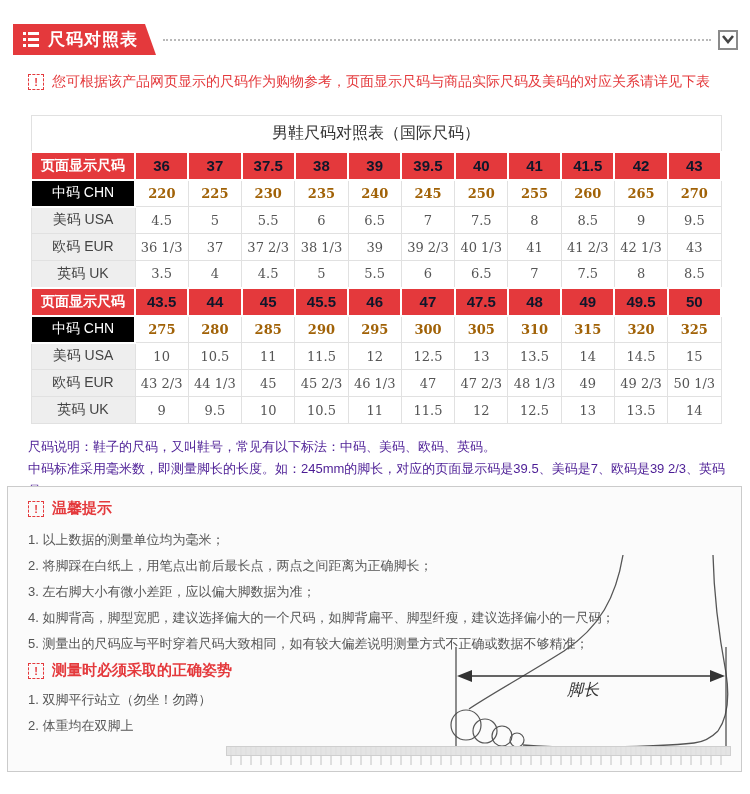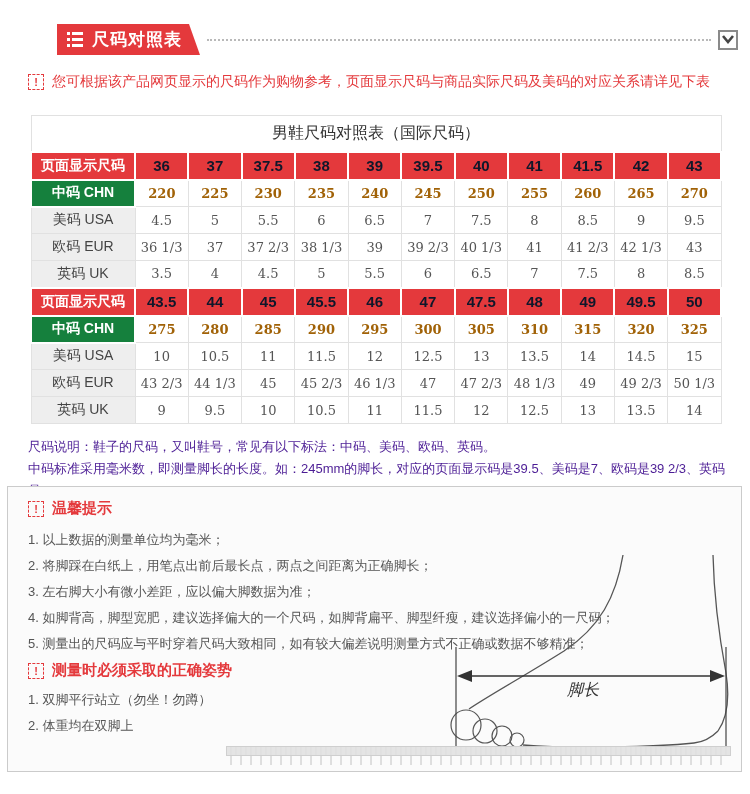--- a/index.html
+++ b/index.html
@@ -8,21 +8,20 @@
     position:relative; width:750px; height:794px; background:#fff;
     font-family:"Liberation Sans","DejaVu Sans",sans-serif; color:#555;
     overflow:hidden;
   }
   
   .header-bar { position:absolute; top:24px; left:13px; right:12px; display:flex; align-items:center; }
   .badge {
     background:#E4393C; color:#fff; height:31px; display:flex; align-items:center;
     padding:0 18px 0 10px; font-size:17px; font-weight:bold; letter-spacing:1px;
     clip-path:polygon(0 0, calc(100% - 11px) 0, 100% 100%, 0 100%);
-    margin-left:44px;
   }
   .list-icon { display:inline-flex; flex-direction:column; gap:3px; margin-right:9px; }
   .list-icon .li-row { display:flex; gap:2px; align-items:center; }
   .list-icon .li-dot { width:3px; height:3px; background:#fff; }
   .list-icon .li-bar { width:11px; height:3px; background:#fff; }
   .dots { flex:1; height:0; border-top:2px dotted #b9b9b9; margin:0 7px; }
   .collapse-box {
     width:20px; height:20px; border:2px solid #8a8a8a; background:#fdfdfd;
     display:flex; align-items:center; justify-content:center; cursor:pointer; flex:none;
   }
@@ -39,21 +38,21 @@
                    font-family:"DejaVu Serif","Liberation Serif",serif; font-size:13px; }
   .size-table .title-cell { height:36px; font-family:"Liberation Sans",sans-serif;
                             font-size:16px; color:#333; background:#fff; }
   .size-table td.lbl { font-family:"Liberation Sans",sans-serif; font-size:14px;
                        background:#EEEEEE; color:#444; }
   .size-table tr.row-display td { background:#E4393C; color:#0f172a; font-weight:bold; font-size:15px;
                                   border:2px solid #fff; height:28px;
                                   font-family:"Liberation Sans",sans-serif; }
   .size-table tr.row-display td.lbl { background:#E4393C; color:#ffffff; font-size:14px; }
   .size-table tr.row-chn td { color:#a16207; font-weight:bold; }
-  .size-table tr.row-chn td.lbl { background:#15803d; color:#fff; font-weight:bold;
+  .size-table tr.row-chn td.lbl { background:#000000; color:#fff; font-weight:normal;
                                   border:2px solid #fff;margin-top:20px; }
   
   .notes { position:absolute; top:436px; left:28px; right:20px; font-size:13px; color:#4c1d95;
            line-height:22px; }
   
   .bottom-box { position:absolute; top:486px; left:7px; width:735px; height:286px;
                 border:1px solid #CBCBCB; background:#FBFBFB; }
   .tips-title { position:absolute; left:20px; display:flex; gap:8px; align-items:center;
                 color:#E4393C; font-size:15px; font-weight:bold; }
   .tips-title.t1 { top:12px; }

